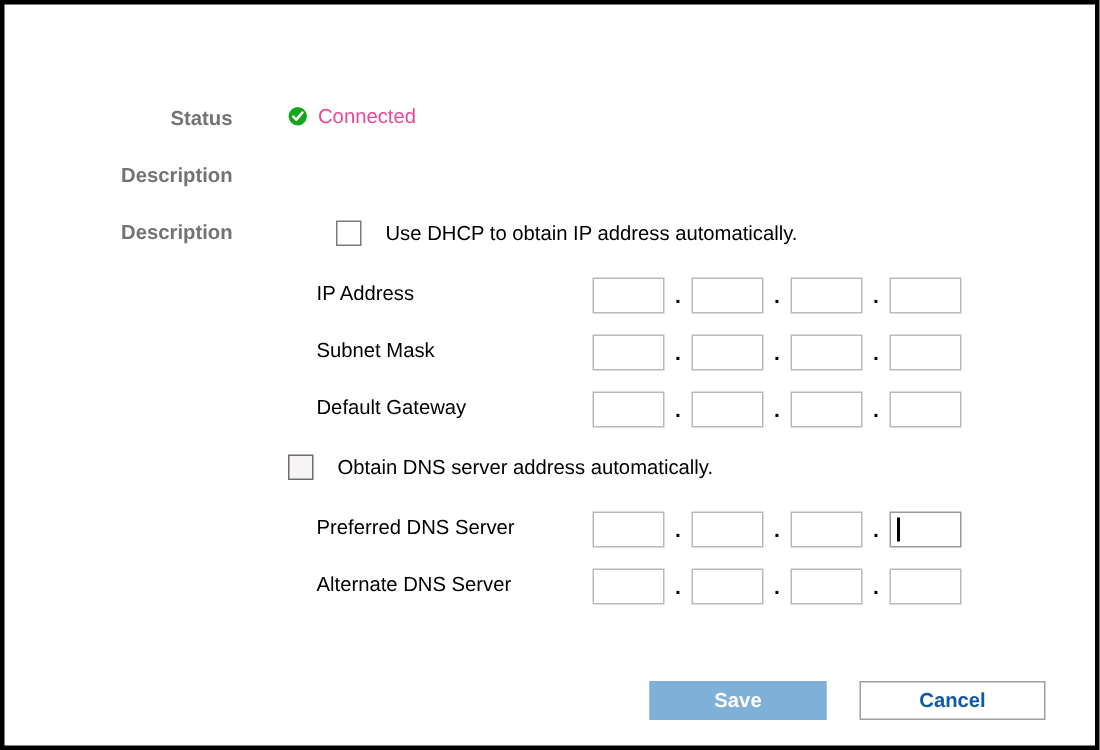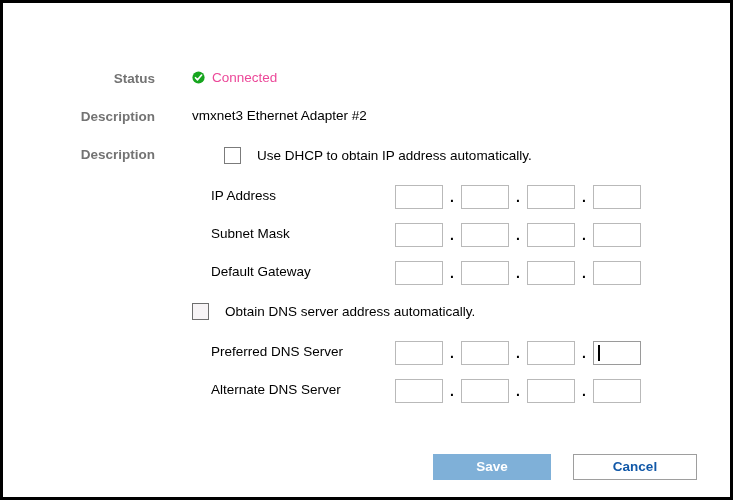--- a/index.html
+++ b/index.html
@@ -213,21 +213,20 @@
     <div class="row-label lbl-status">Status</div>
     <div class="status-value">
       <svg class="check-icon" viewBox="0 0 16 16">
         <circle cx="8" cy="8" r="7.5" fill="#16a51e"></circle>
         <path d="M4.3 8.3 L6.8 10.8 L11.8 5.0" stroke="#ffffff" stroke-width="2.1" fill="none" stroke-linecap="round" stroke-linejoin="round"></path>
       </svg>
       <span>Connected</span>
     </div>
 
     <div class="row-label lbl-description">Description</div>
-    <div class="desc-value">vmxnet3 Ethernet Adapter #2</div>
 
     <div class="row-label lbl-connection">Description</div>
     <div class="cb-row cb-dhcp">
       <span class="checkbox"></span>
       <span class="cb-text">Use DHCP to obtain IP address automatically.</span>
     </div>
 
     <div class="field-row row-ip">
       <span class="field-label">IP Address</span>
       <span class="octets">

